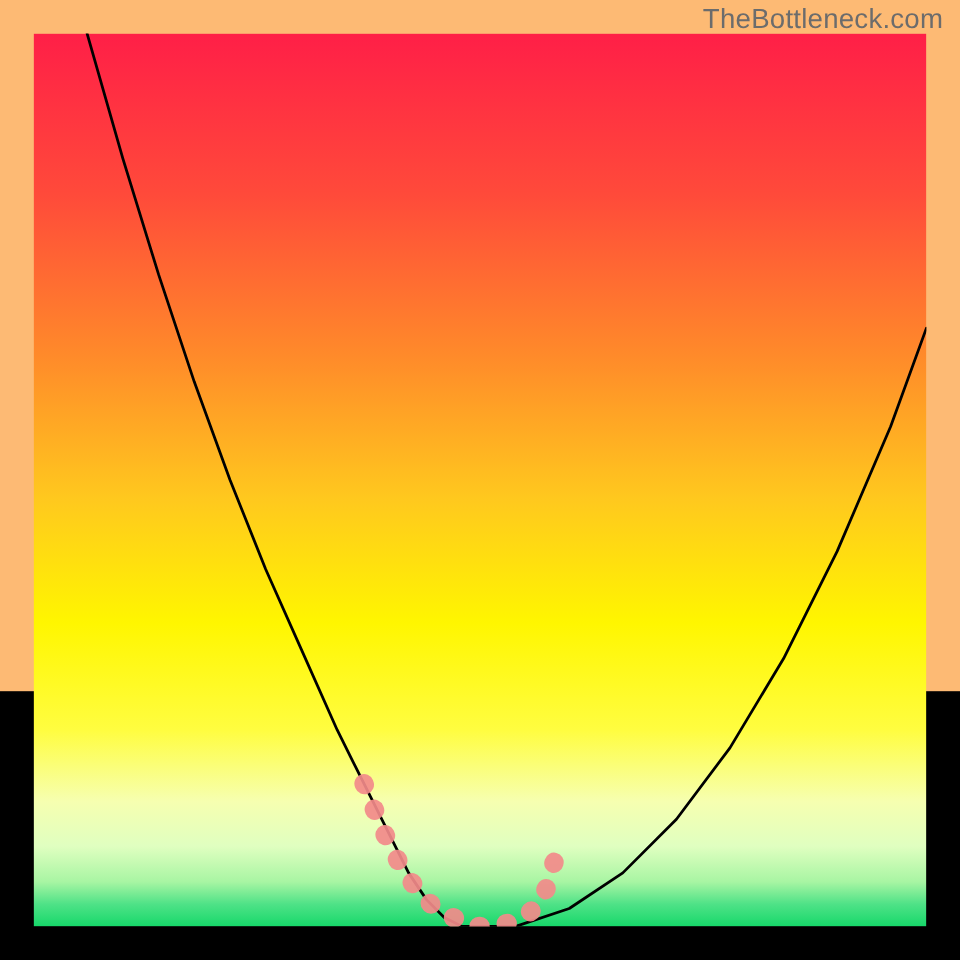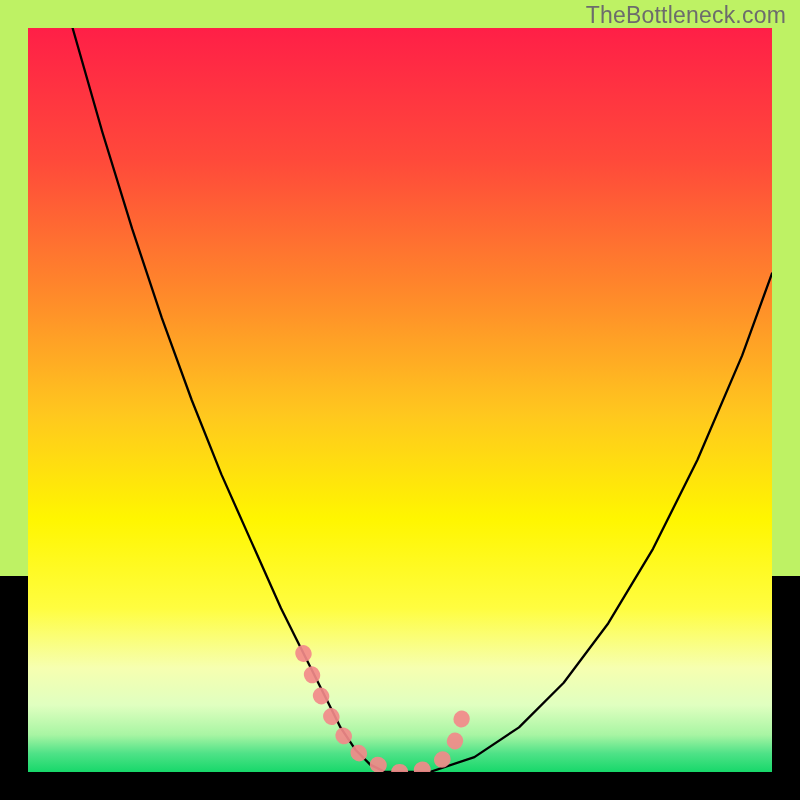--- a/index.html
+++ b/index.html
@@ -8,21 +8,21 @@
     width: 800px;
     height: 800px;
     overflow: hidden;
     background: #000;
     font-family: Arial, Helvetica, sans-serif;
   }
   .frame {
     position: relative;
     width: 800px;
     height: 576px;
-    background: #bef264;
+    background: #fdba74;
   }
   .watermark {
     position: absolute;
     top: 2px;
     right: 14px;
     color: #6c6c6c;
     font-size: 23px;
     font-weight: 500;
     letter-spacing: 0.2px;
     z-index: 10;

